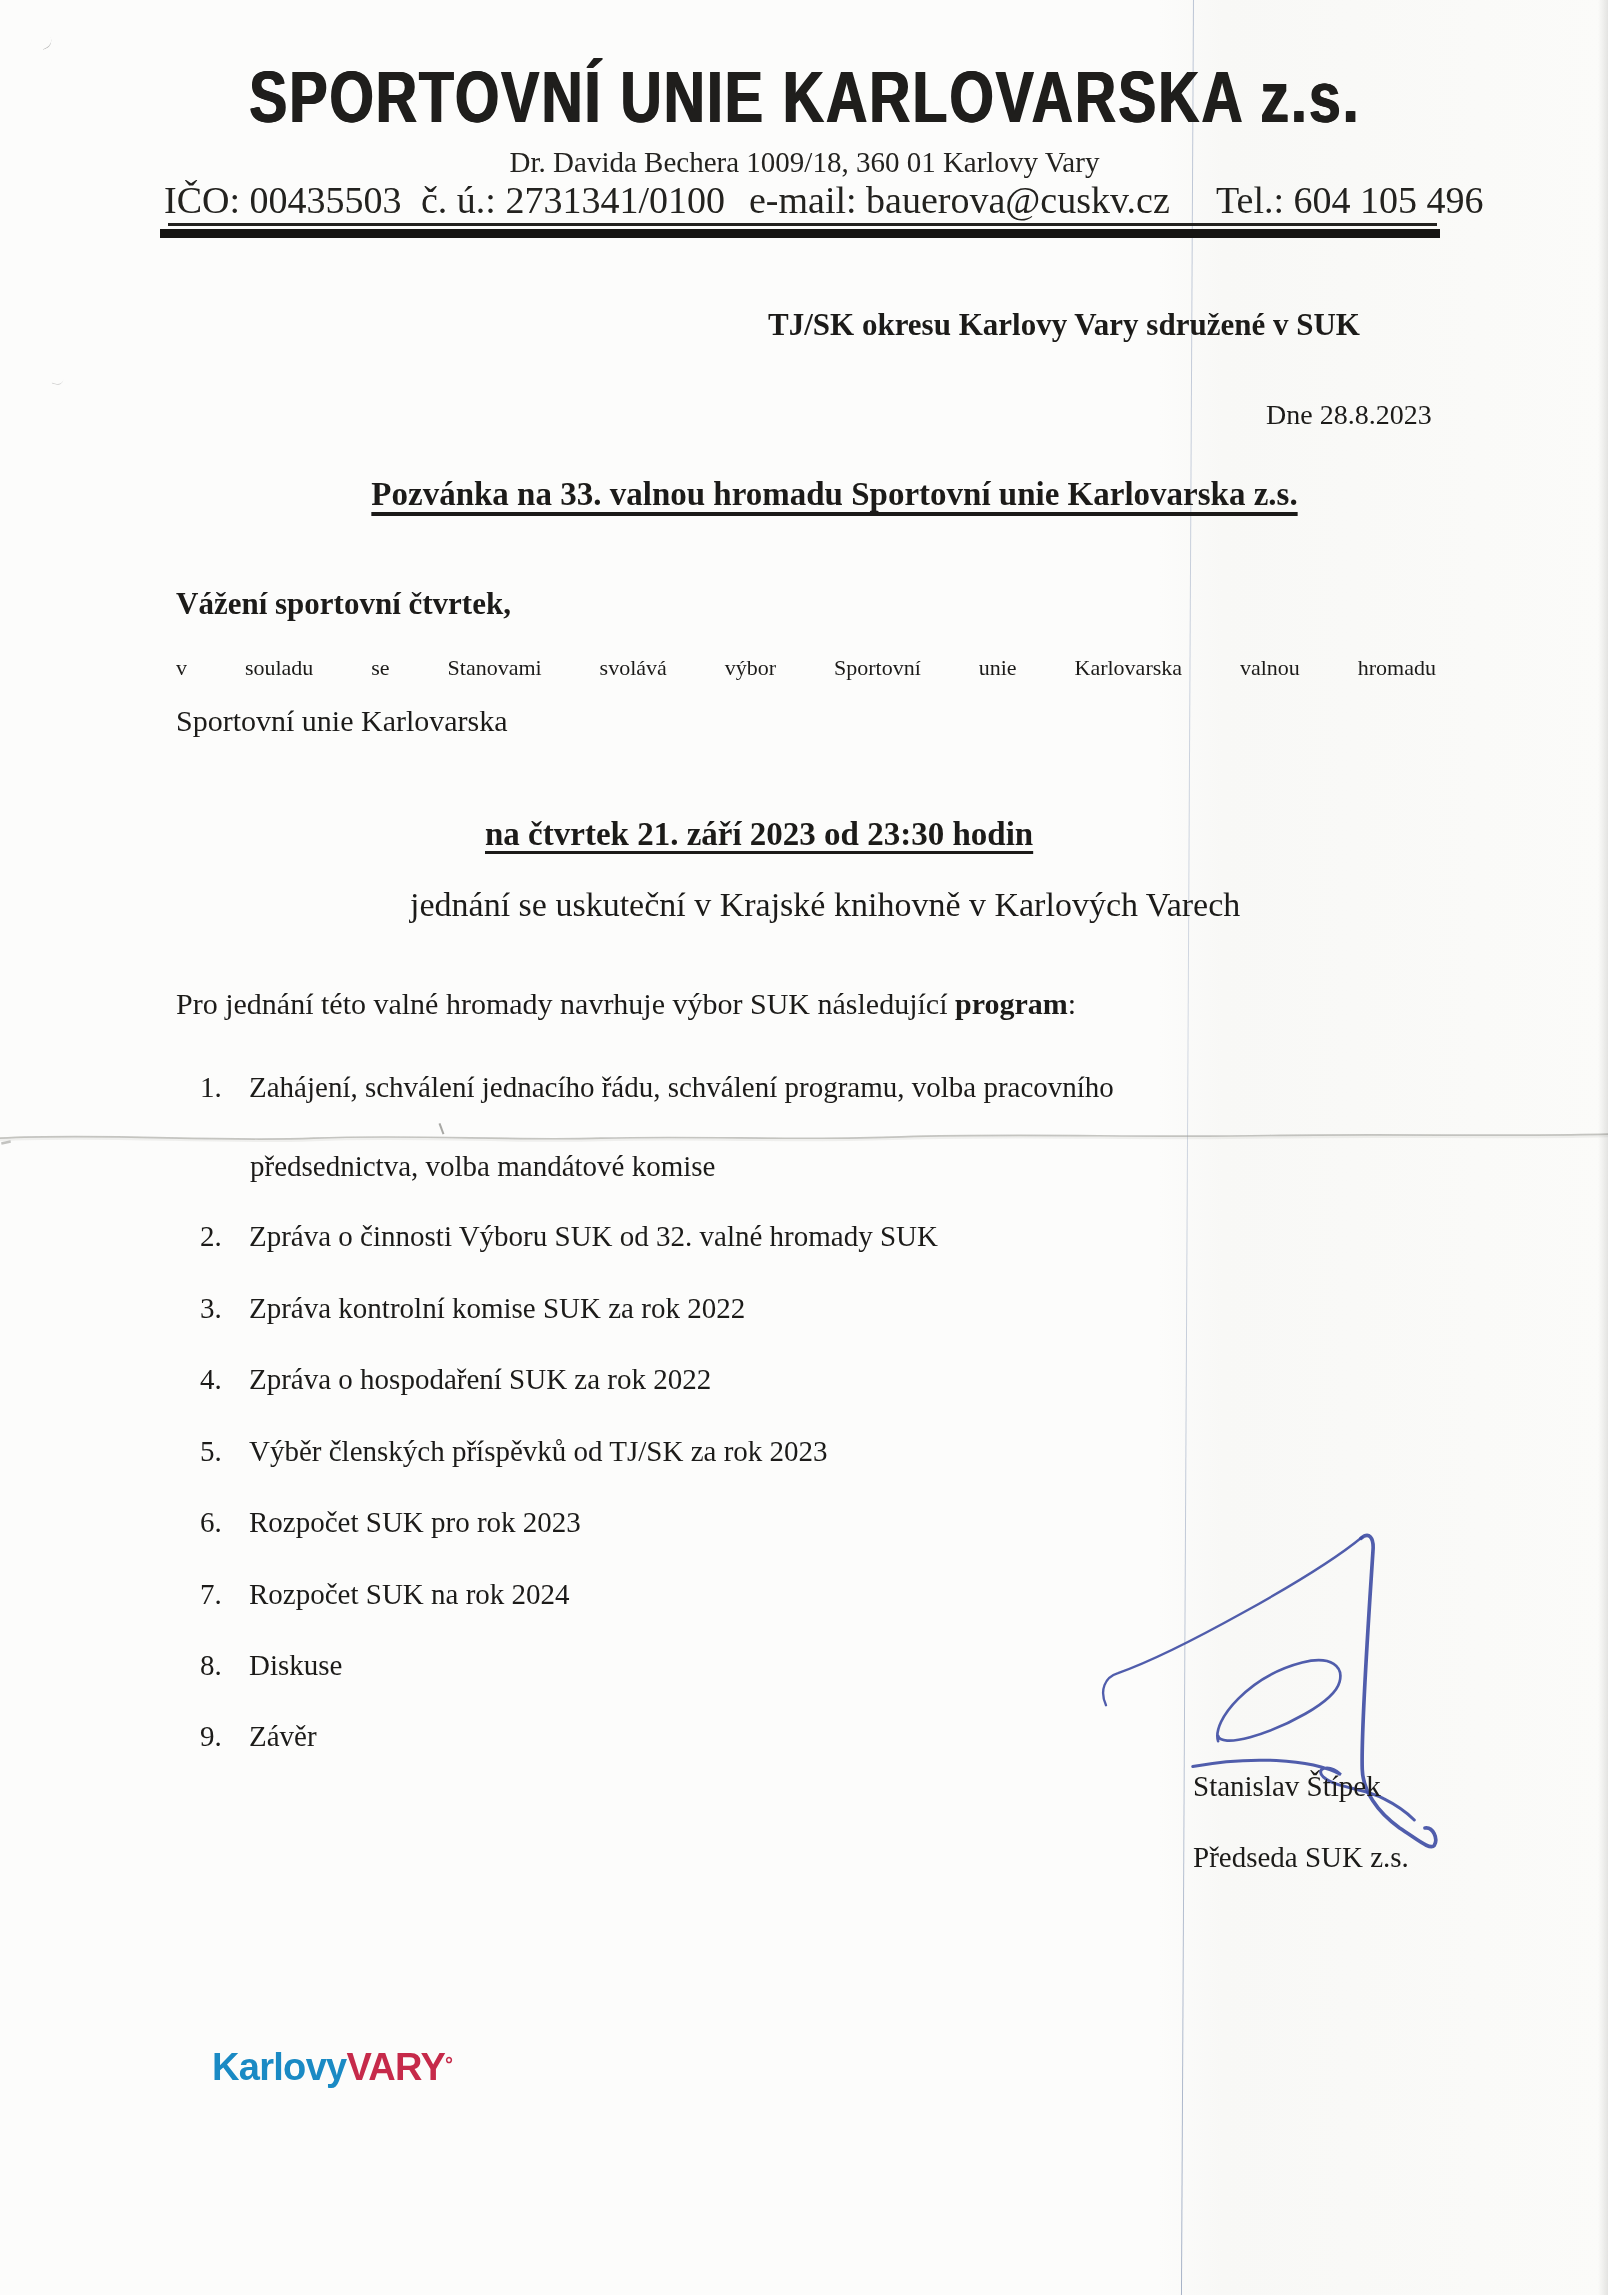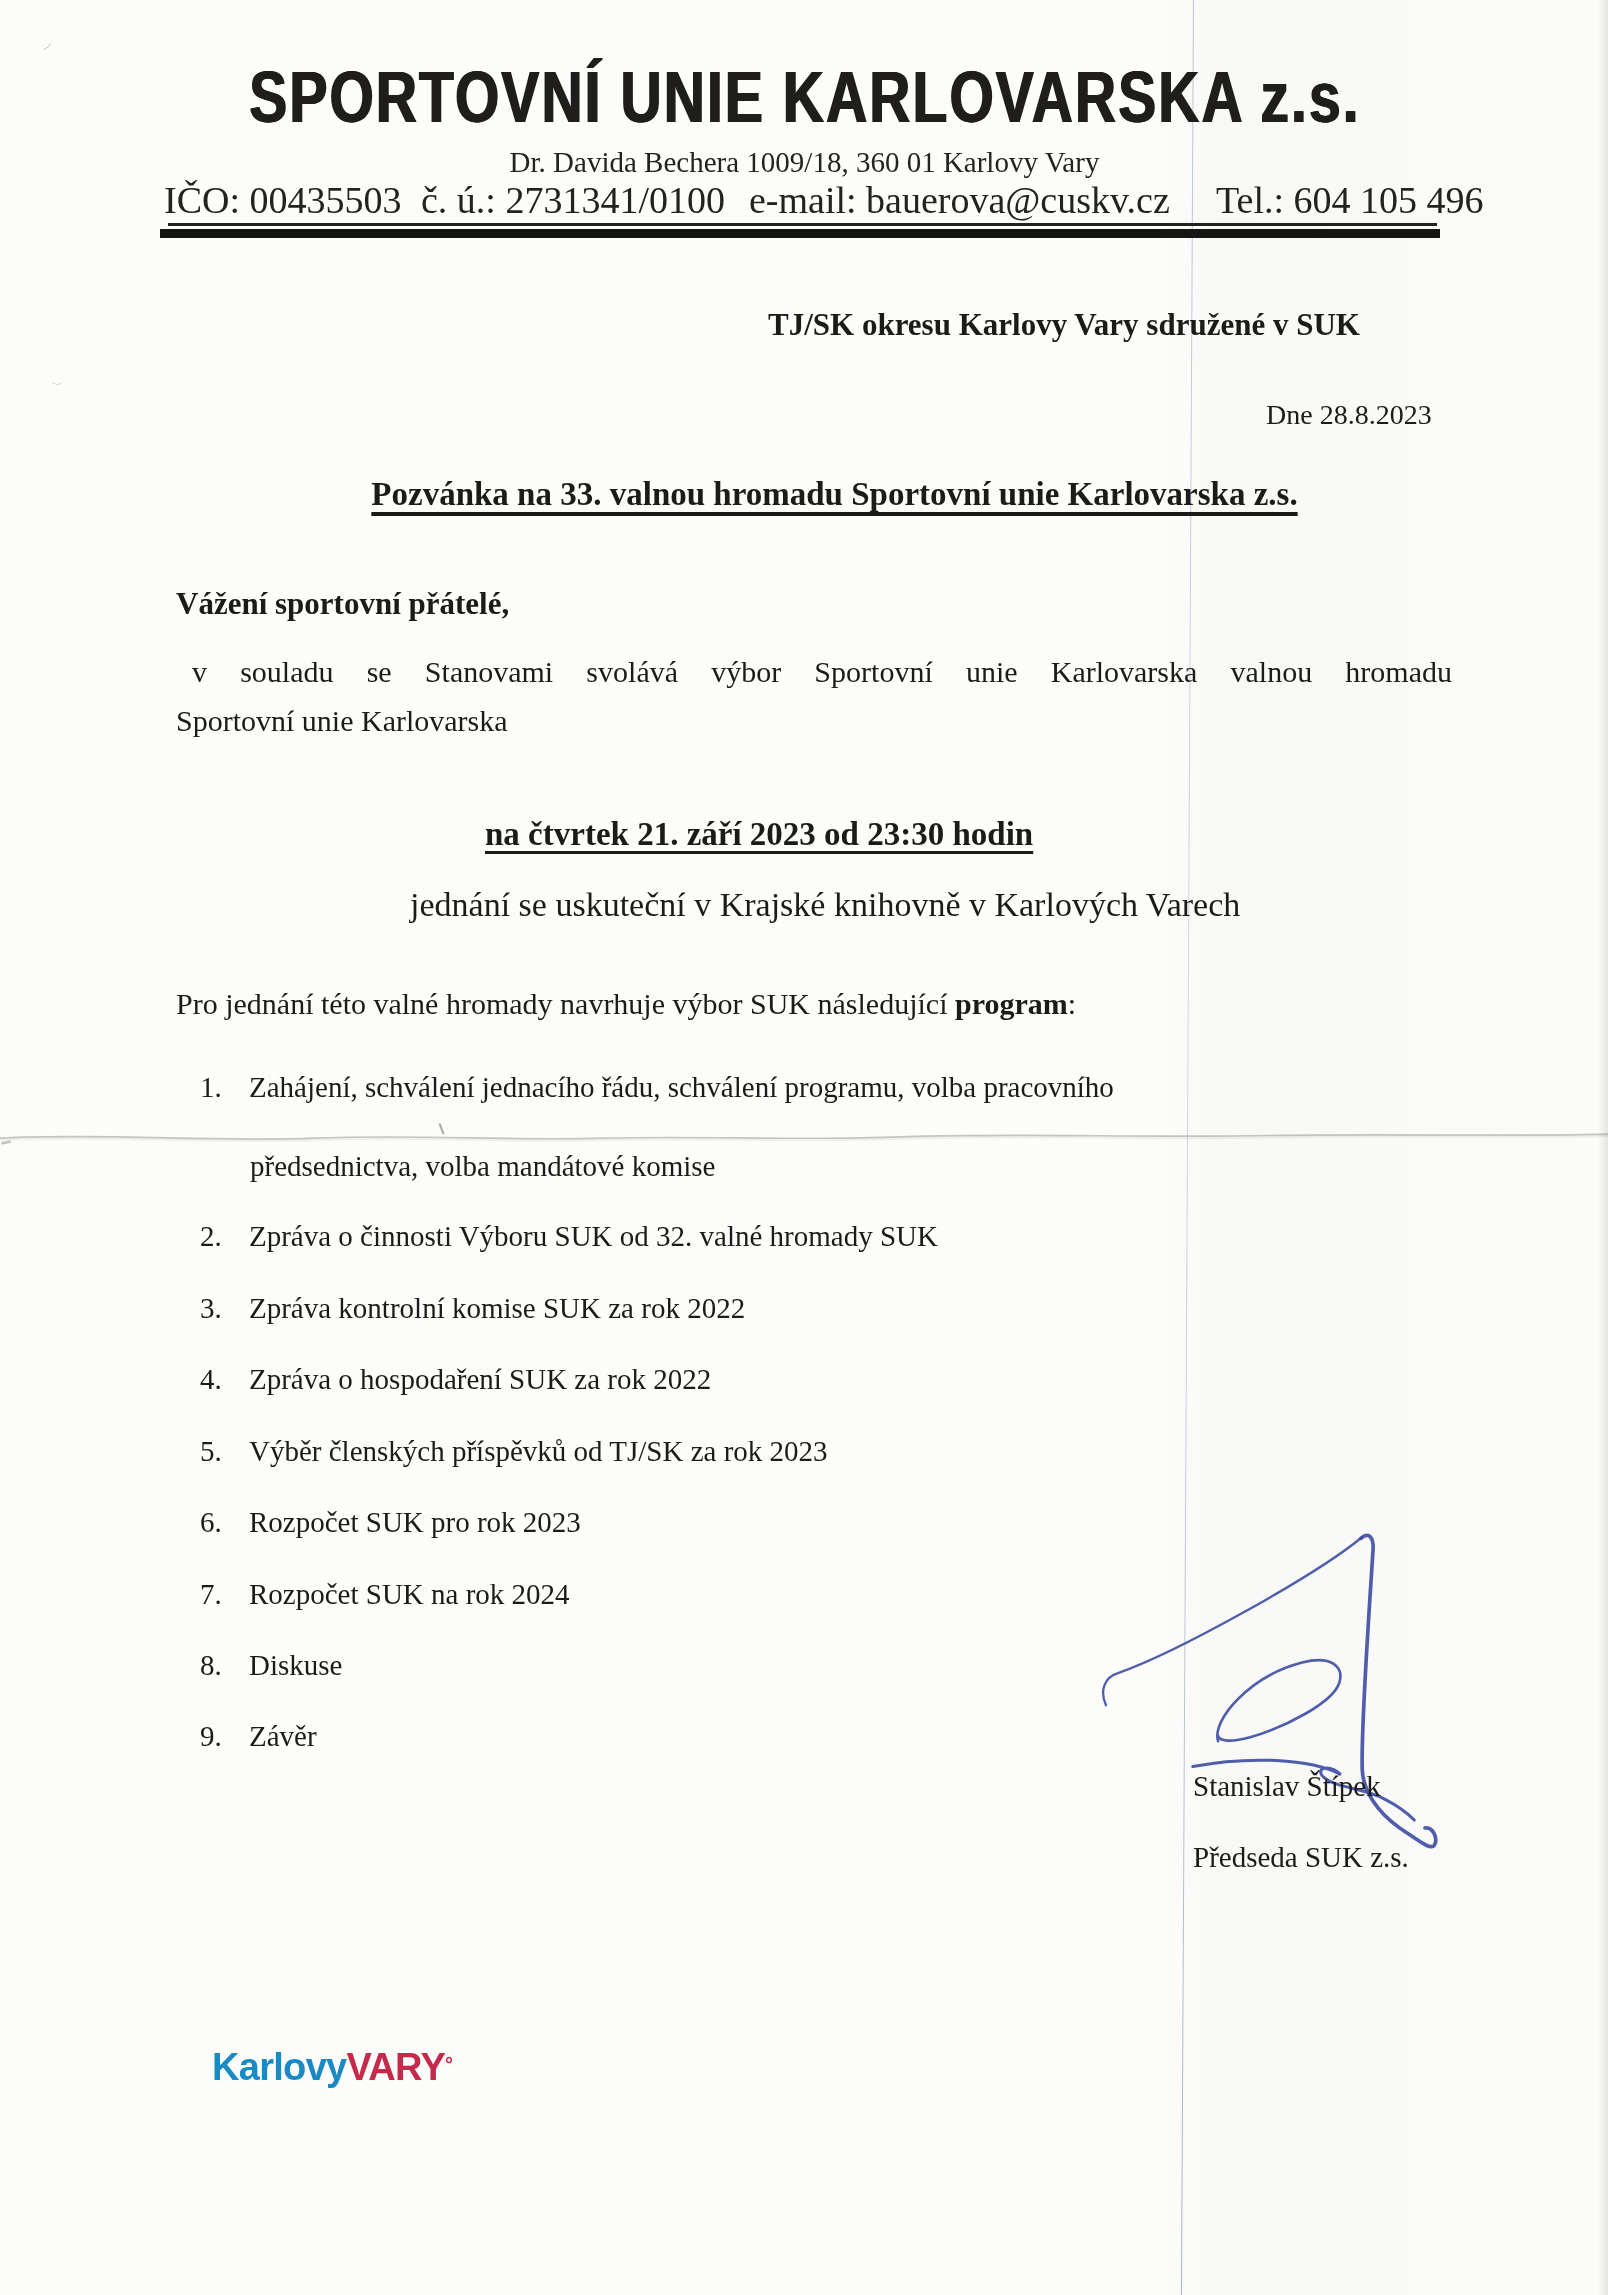--- a/index.html
+++ b/index.html
@@ -31,21 +31,21 @@
   .tjsk{top:307px;left:768px;font-size:31px;font-weight:700;}
   .dateline{top:399px;left:1266px;font-size:28px;}
   .doc-title{
     top:476px;left:0;width:100%;text-align:center;
     font-size:33px;font-weight:700;
     text-decoration:underline;text-decoration-thickness:4px;text-underline-offset:6.7px;
     text-decoration-color:#1b1a18;
     padding-left:30px;
   }
   .salutation{top:586px;left:176px;font-size:31px;font-weight:700;}
-  .para1{top:655px;left:192px;width:1260px;font-size:30px;white-space:normal;
+  .para1{top:655px;left:176px;width:1260px;font-size:22px;white-space:normal;
     text-align:justify;text-align-last:justify;}
   .para2{top:704px;left:176px;font-size:30px;}
   .meet-date{
     top:816px;left:485px;font-size:33px;font-weight:700;
     text-decoration:underline;text-decoration-thickness:3.3px;text-underline-offset:6px;
   }
   .meet-place{top:886px;left:410px;font-size:34px;font-weight:400;}
   .prog-intro{top:987px;left:176px;font-size:30px;}
   .prog-intro b{font-weight:700;}
 
@@ -105,21 +105,21 @@
   <div class="abs info-item" style="left:749px">e-mail: bauerova@cuskv.cz</div>
   <div class="abs info-item" style="left:1216px">Tel.: 604 105 496</div>
   <div class="abs rule-thin"></div>
   <div class="abs rule-thick"></div>
 
   <div class="abs tjsk">TJ/SK okresu Karlovy Vary sdružené v SUK</div>
   <div class="abs dateline">Dne 28.8.2023</div>
 
   <div class="abs doc-title">Pozvánka na 33. valnou hromadu Sportovní unie Karlovarska z.s.</div>
 
-  <div class="abs salutation">Vážení sportovní přátelé,</div>
+  <div class="abs salutation">Vážení sportovní čtvrtek,</div>
   <div class="abs para1">v souladu se Stanovami svolává výbor Sportovní unie Karlovarska valnou hromadu</div>
   <div class="abs para2">Sportovní unie Karlovarska</div>
   <div class="abs meet-date">na čtvrtek 21. září 2023 od 23:30 hodin</div>
   <div class="abs meet-place">jednání se uskuteční v Krajské knihovně v Karlových Varech</div>
   <div class="abs prog-intro">
     <span>Pro jednání této valné hromady navrhuje výbor SUK následující </span><b>program</b><span>:</span>
   </div>
 
   <div class="abs li" style="top:1071px">
     <span class="num">1.</span><span>Zahájení, schválení jednacího řádu, schválení programu, volba pracovního</span>

